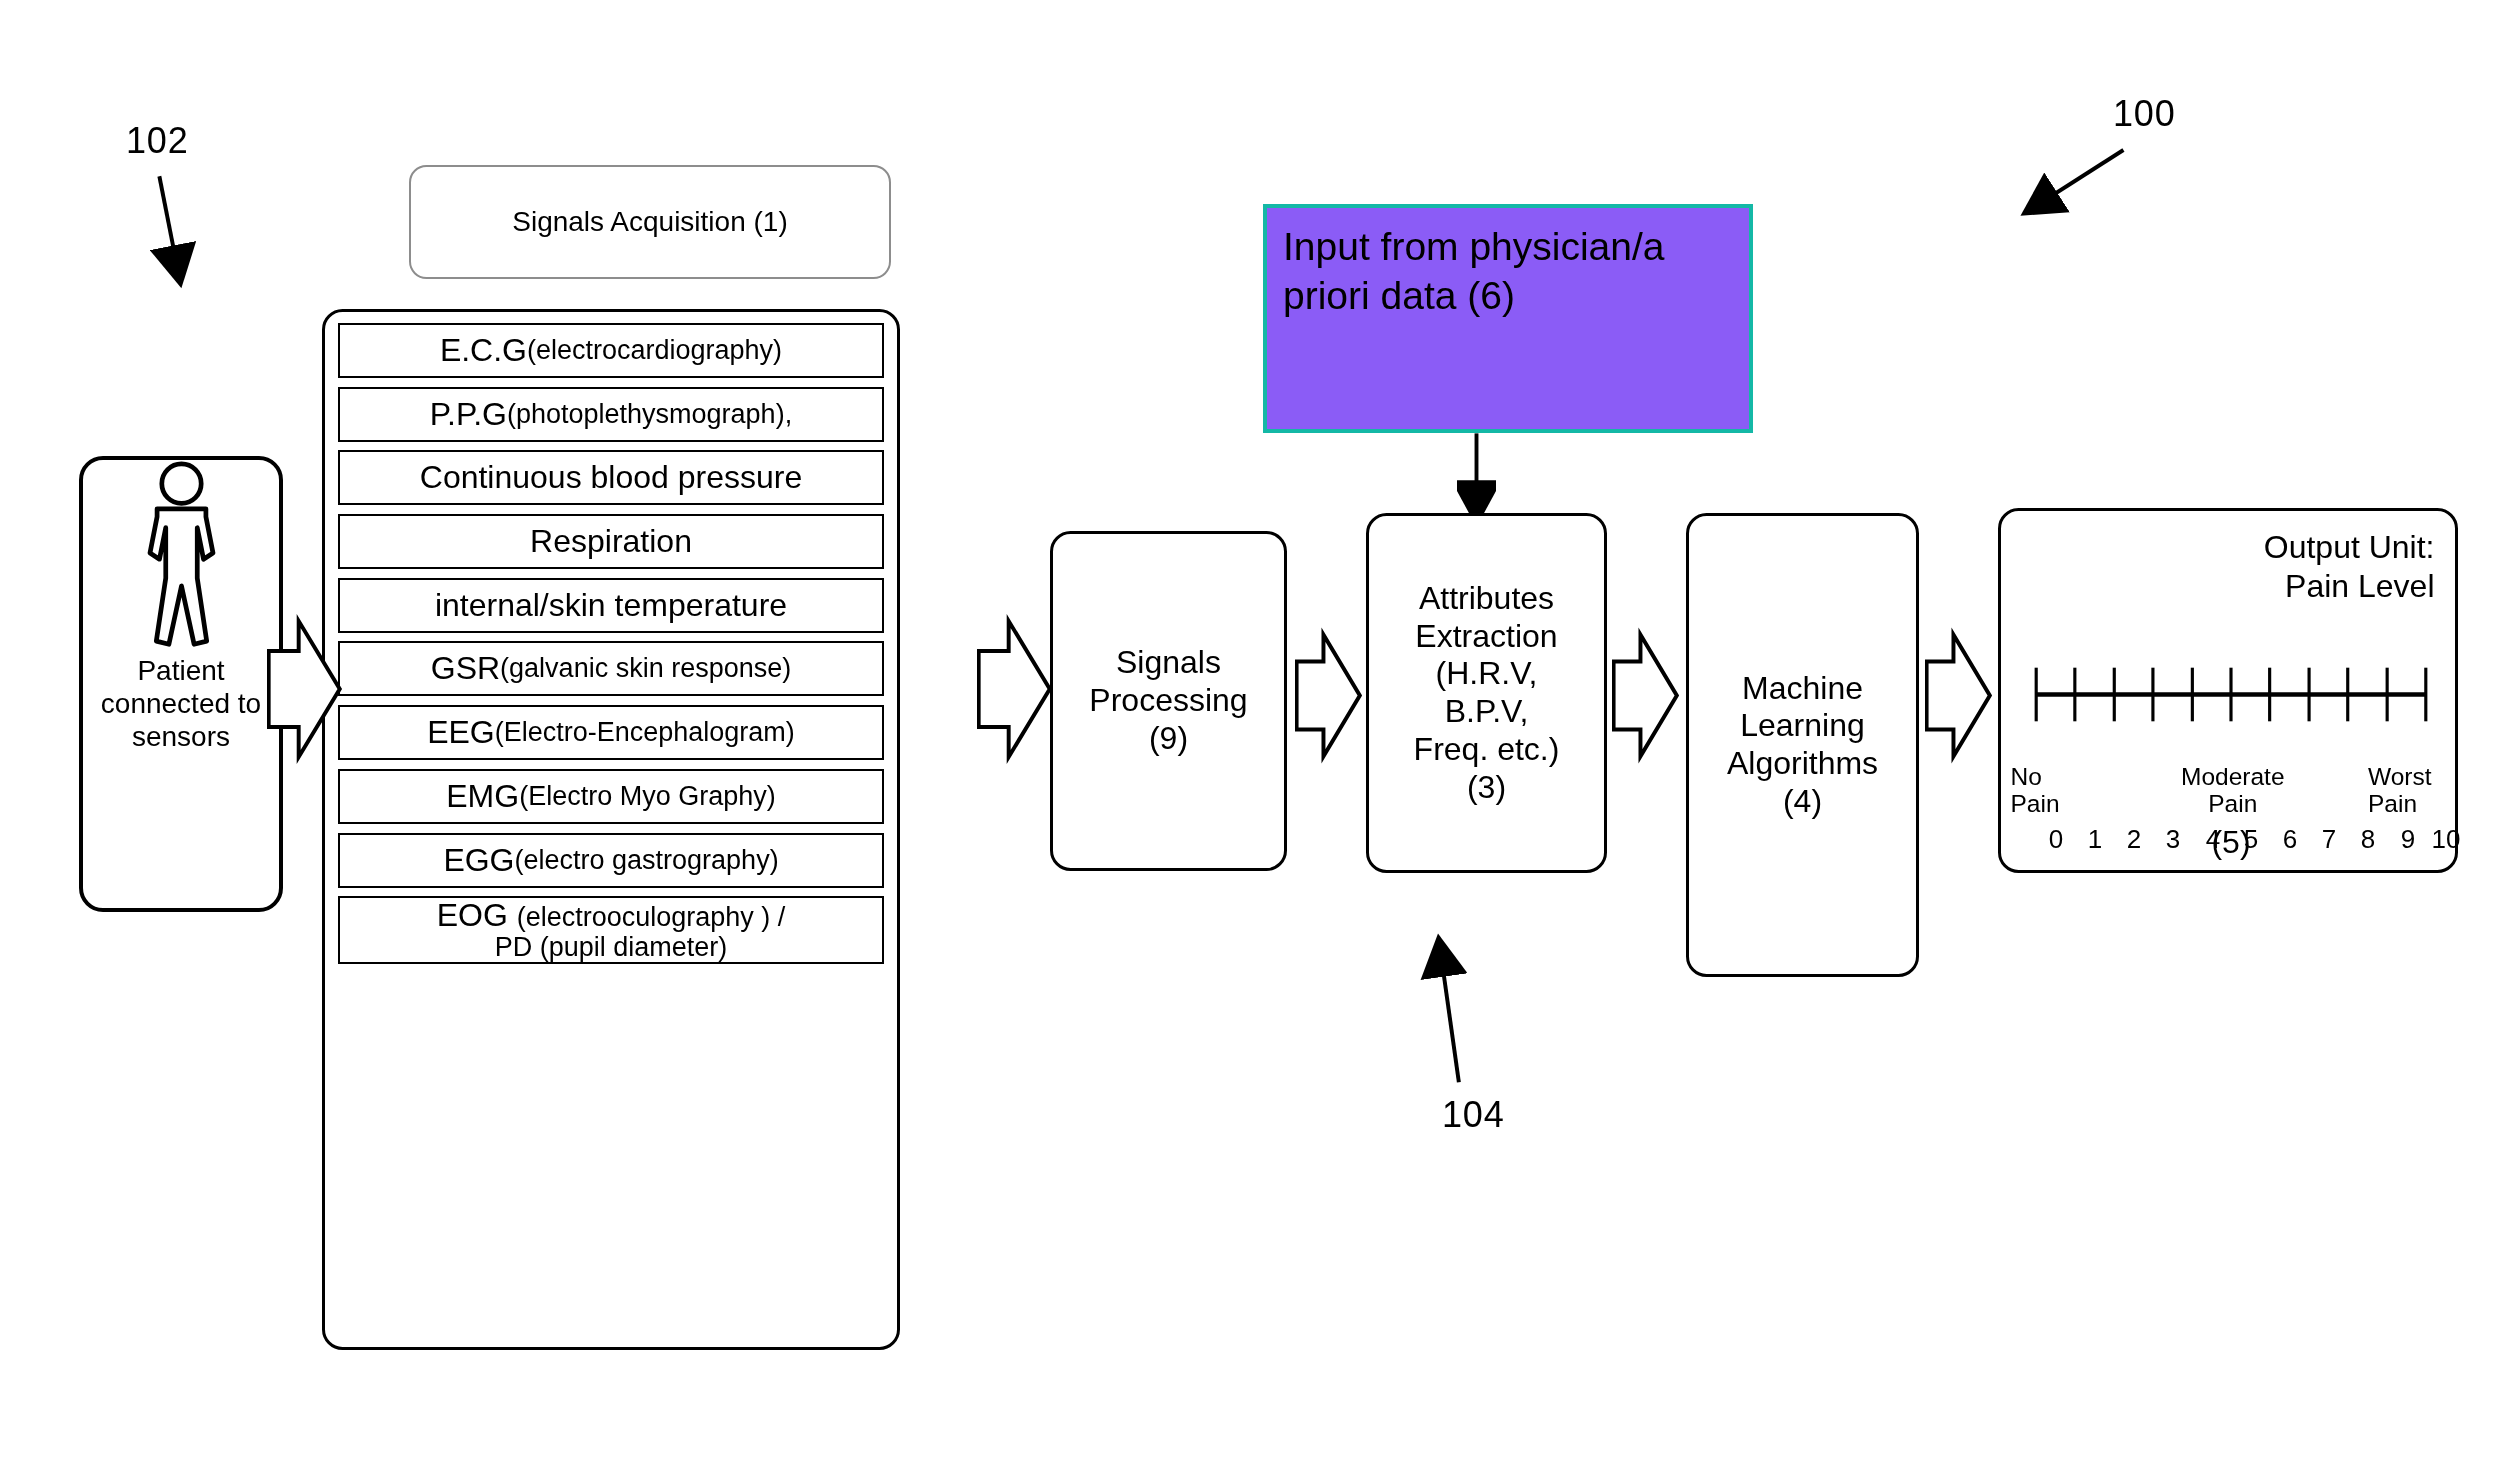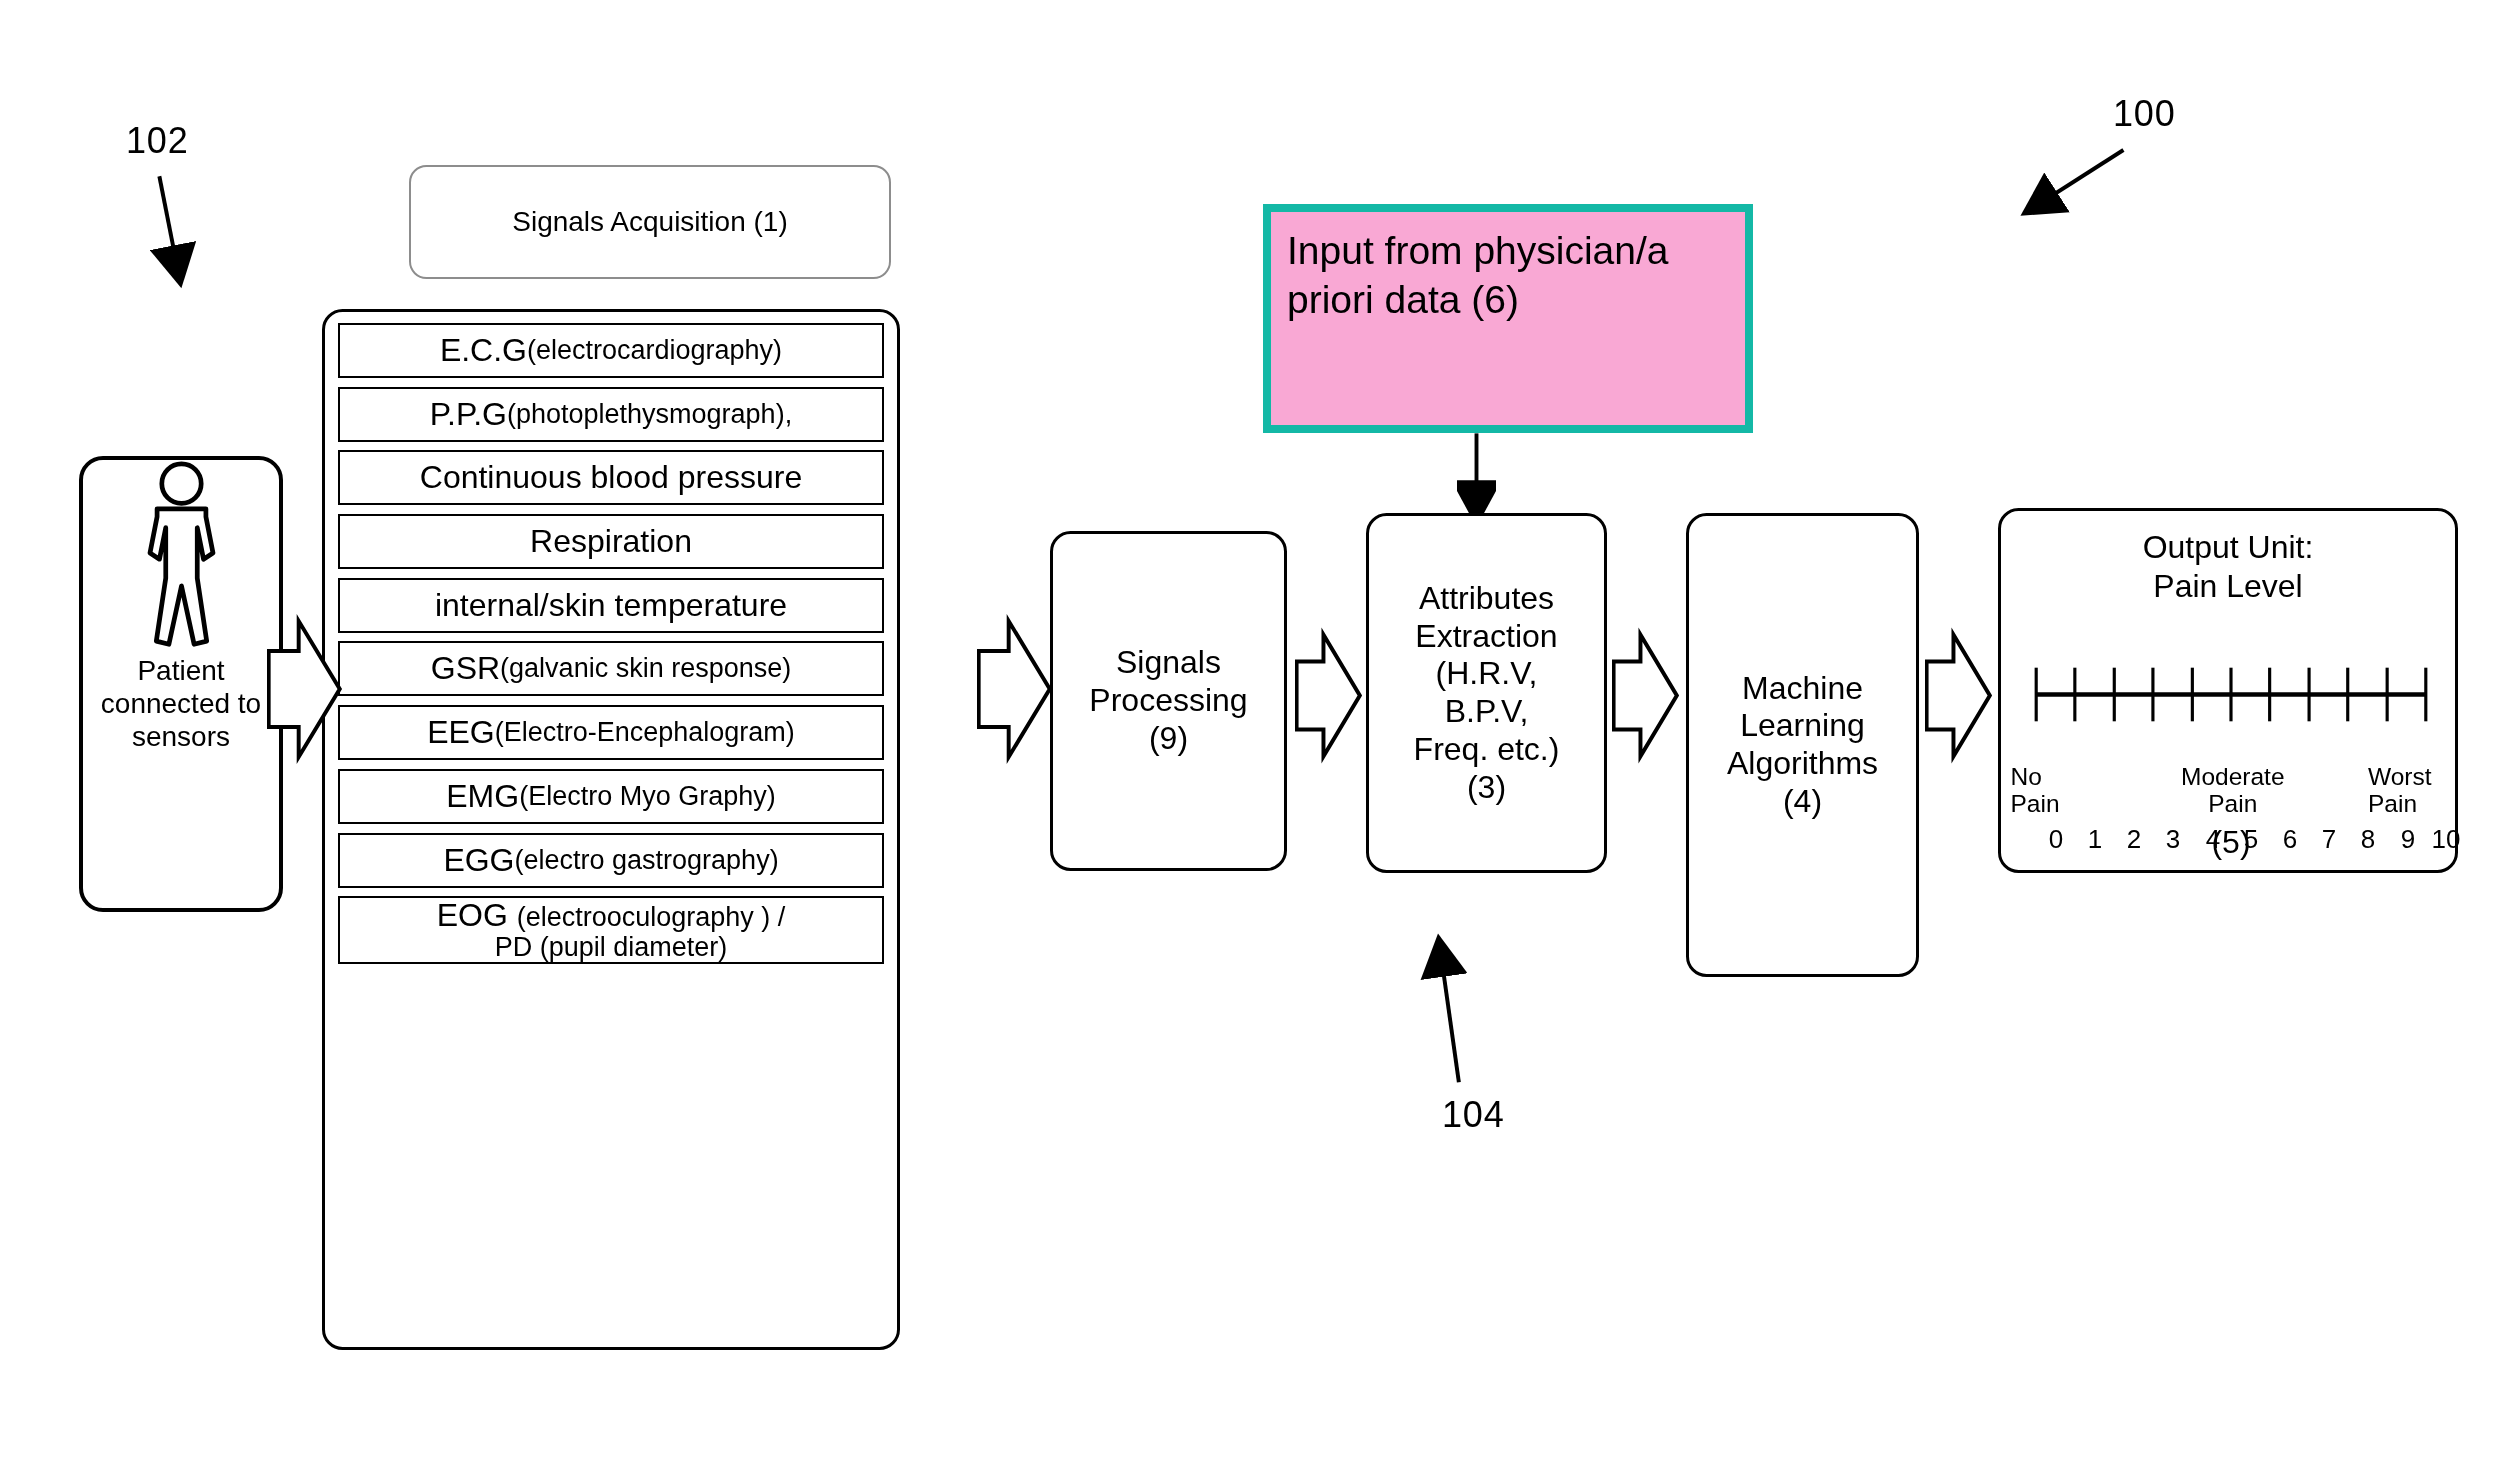--- a/index.html
+++ b/index.html
@@ -104,22 +104,22 @@
   }
   #patient-label {
     font-size: 28px;
     line-height: 1.18;
     text-align: center;
     margin-top: 4.7px;
   }
 
   
   #physician-box {
-    border: 8px solid #14b8a6;
-    background: #f9a8d4;
+    border: 4px solid #14b8a6;
+    background: #8b5cf6;
     padding: 14px 16px 8px 16px;
   }
   #physician-box .t {
     font-size: 39px;
     line-height: 1.26;
   }
 
   
   .block-arrow { position: absolute; }
   .scale-numbers {
@@ -137,21 +137,21 @@
   .scale-anchor {
     position: absolute;
     font-size: 24.5px;
     line-height: 1.1;
     text-align: center;
     white-space: nowrap;
   }
   .out-title {
     font-size: 32px;
     line-height: 1.2;
-    text-align: center;
+    text-align: right;
   }
   .out-tag {
     font-size: 32px;
     text-align: center;
   }
 </style>
 </head>
 <body>
 
 <div id="canvas">

